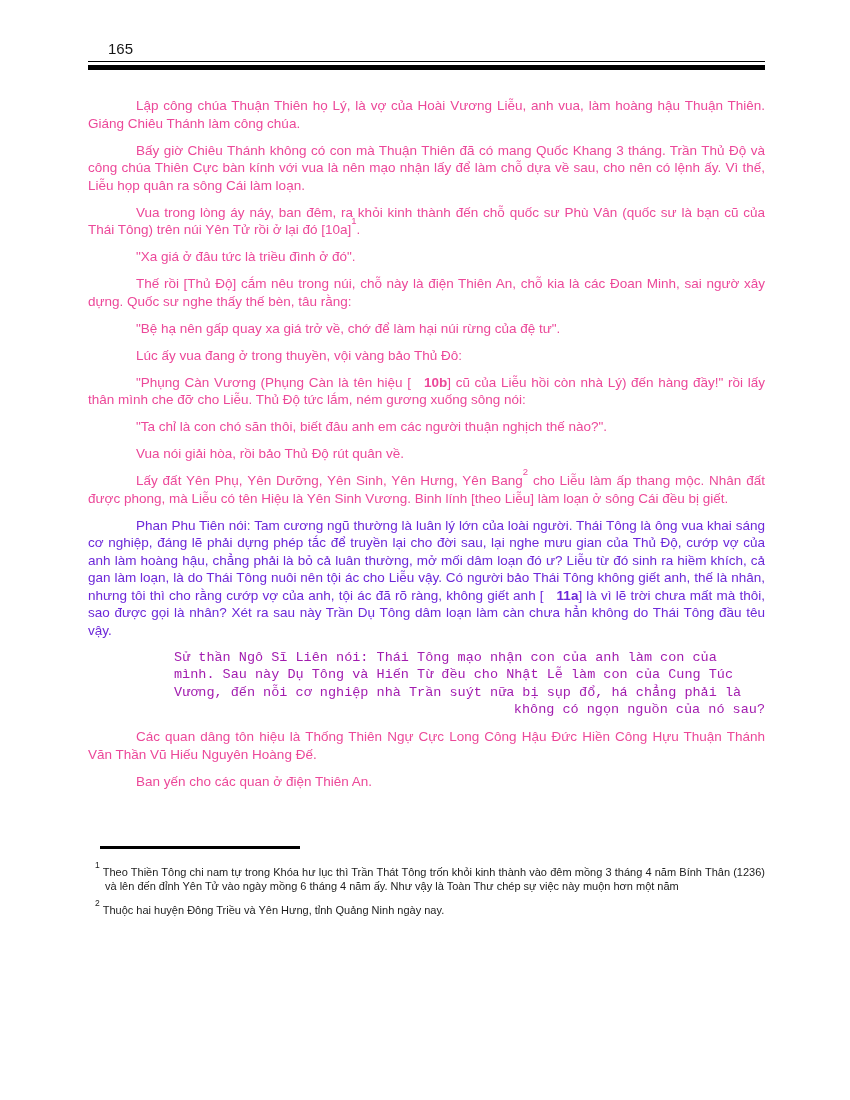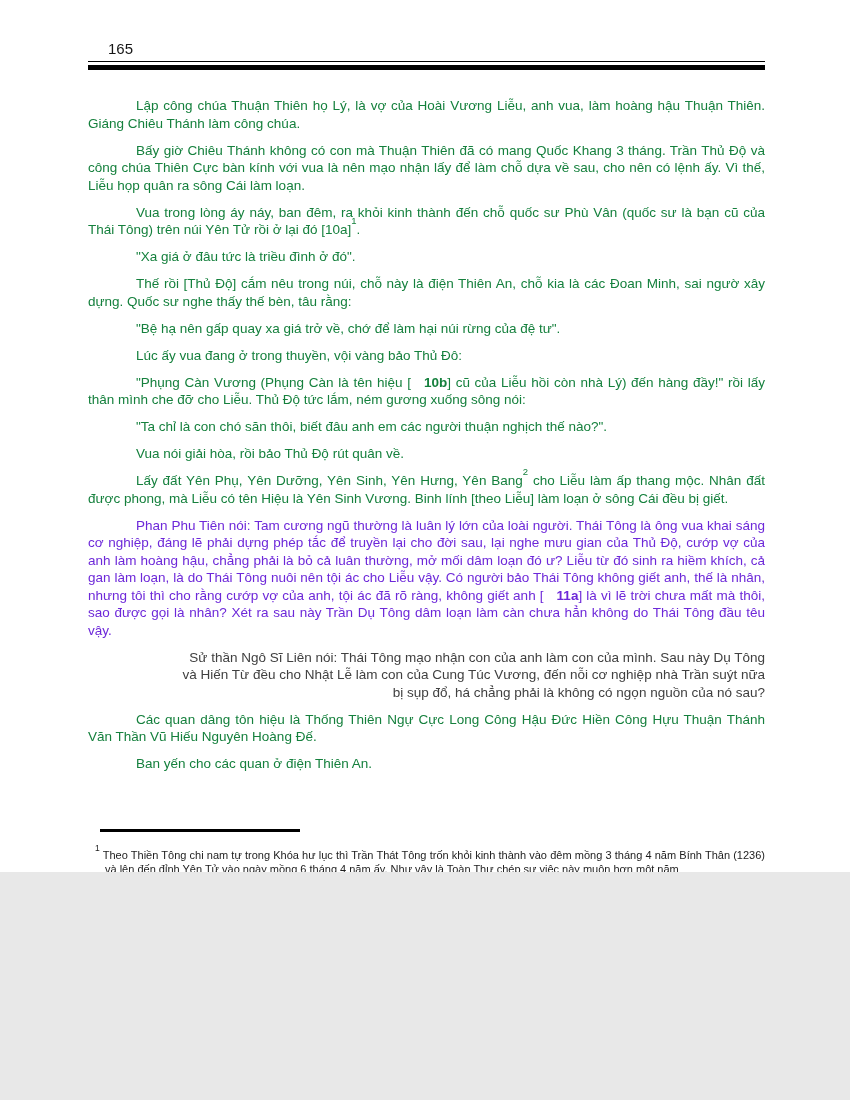--- a/index.html
+++ b/index.html
@@ -1,18 +1,18 @@
 <!DOCTYPE html>
 <html><head>
 <meta charset="utf-8">
 <style>
   html,body { margin:0; padding:0; background:#e8e8e8; }
   .page {
     position:relative;
-    width:850px; height:872px;
+    width:850px; height:1100px;
     margin:0 auto;
     background:#ffffff;
     box-sizing:border-box;
     padding:40px 85px 0 88px;
     font-family:"Liberation Sans", sans-serif;
     color:#1a1a1a;
     overflow:hidden;
   }
   .page-header {
     display:flex;
@@ -25,29 +25,30 @@
   .page-number { padding-left:20px; }
   .page-title { flex:1; text-align:center; padding-left:150px; }
   .rule-thick { height:5px; background:#000; margin-top:3px; }
   .doc-body { margin-top:27px; }
   .para {
     margin:0 0 9.5px 0;
     font-size:13.5px;
     line-height:17.5px;
     text-align:justify;
     text-indent:48px;
-    color:#15803d;
+    color:#ec4899;
   }
   .para--commentary { color:#6d28d9; }
   .para--commentary-right {
-    color:#404040;
-    text-align:right;
+    color:#a21caf;
+    text-align:left;
     text-indent:0;
     margin-left:86px;
     text-align-last:right;
+    font-family:Liberation Mono, monospace;
   }
   .para sup {
     font-size:9.5px;
     line-height:0;
     position:relative;
     top:-5px;
   }
   .seg-bold { font-weight:bold;margin-left:13px; }
   .footnote-sep {
     width:200px; height:3px;

